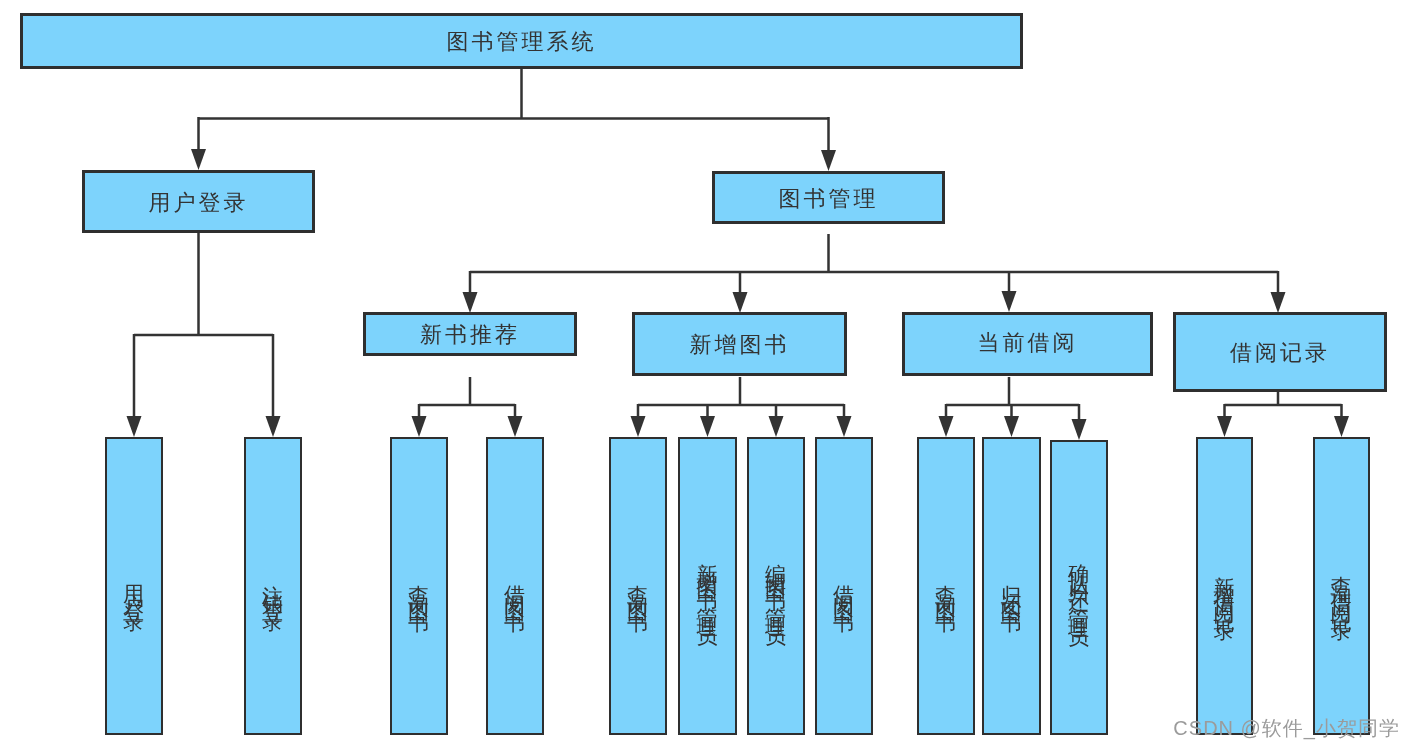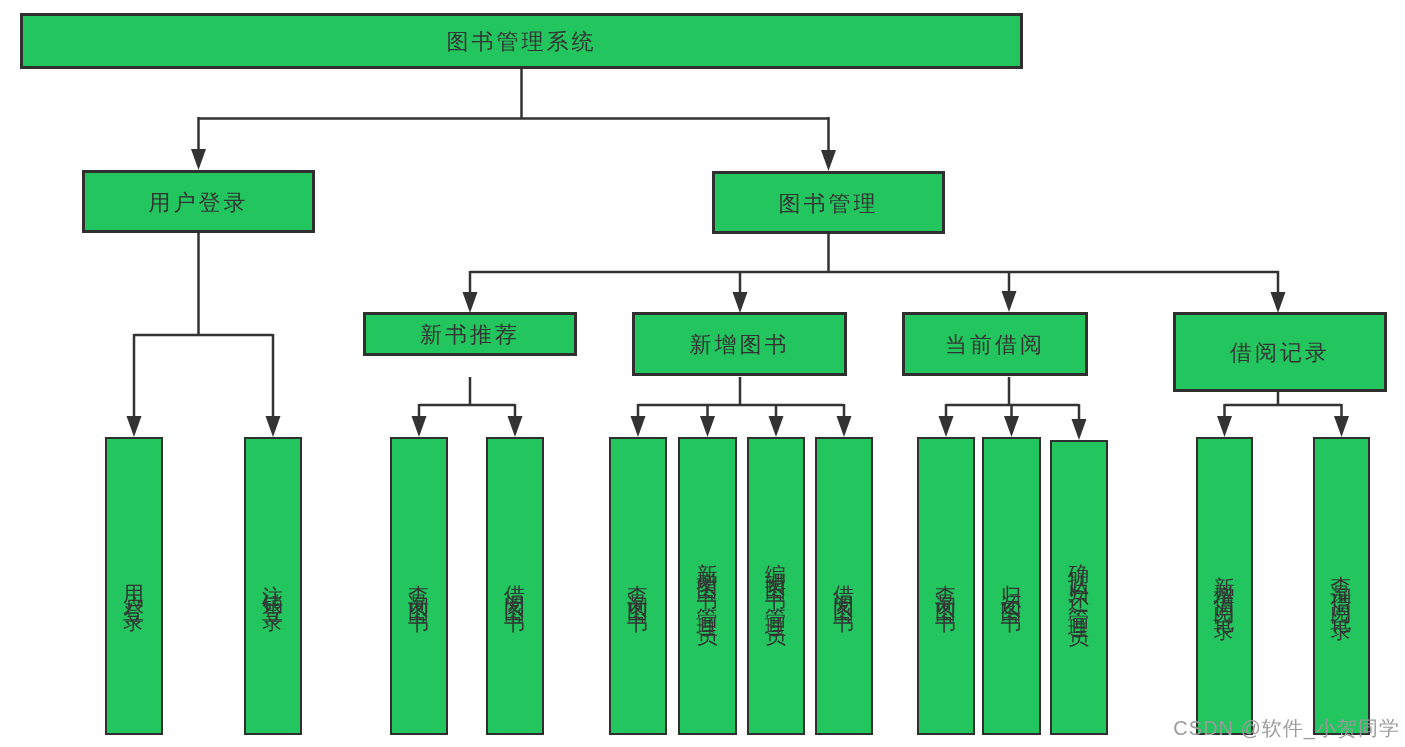--- a/index.html
+++ b/index.html
@@ -12,21 +12,21 @@
     overflow: hidden;
   }
   svg.wires {
     position: absolute;
     left: 0; top: 0;
     width: 1405px; height: 747px;
   }
   .node {
     position: absolute;
     box-sizing: border-box;
-    background: #22c55e;
+    background: #7dd3fc;
     border: 3px solid #2f2f2f;
     color: #333333;
     display: flex;
     align-items: center;
     justify-content: center;
     text-align: center;
   }
   .h-node {
     font-size: 22px;
     letter-spacing: 3px;
@@ -99,25 +99,25 @@
       <polygon points="1071.5,419 1086.5,419 1079,440"></polygon>
 
       <polygon points="1217,416 1232,416 1224.5,437"></polygon>
       <polygon points="1334,416 1349,416 1341.5,437"></polygon>
     </g>
   </svg>
 
   <div class="node h-node" style="left:20px; top:13px; width:1003px; height:56px;">图书管理系统</div>
 
   <div class="node h-node" style="left:82px; top:170px; width:233px; height:63px;">用户登录</div>
-  <div class="node h-node" style="left:712px; top:171px; width:233px; height:63px;">图书管理</div>
+  <div class="node h-node" style="left:712px; top:171px; width:233px; height:53px;">图书管理</div>
 
   <div class="node h-node" style="left:363px; top:312px; width:214px; height:44px;">新书推荐</div>
   <div class="node h-node" style="left:632px; top:312px; width:215px; height:64px;">新增图书</div>
-  <div class="node h-node" style="left:902px; top:312px; width:186px; height:64px;">当前借阅</div>
+  <div class="node h-node" style="left:902px; top:312px; width:251px; height:64px;font-family:Liberation Mono, monospace;">当前借阅</div>
   <div class="node h-node" style="left:1173px; top:312px; width:214px; height:80px;">借阅记录</div>
 
   <div class="node v-node" style="left:105px; top:437px; width:58px; height:298px;">用户登录</div>
   <div class="node v-node" style="left:244px; top:437px; width:58px; height:298px;">注销登录</div>
 
   <div class="node v-node" style="left:390px; top:437px; width:58px; height:298px;">查询图书</div>
   <div class="node v-node" style="left:486px; top:437px; width:58px; height:298px;">借阅图书</div>
 
   <div class="node v-node" style="left:609px; top:437px; width:58px; height:298px;">查询图书</div>
   <div class="node v-node" style="left:678px; top:437px; width:59px; height:298px;">新增图书（管理员）</div>

